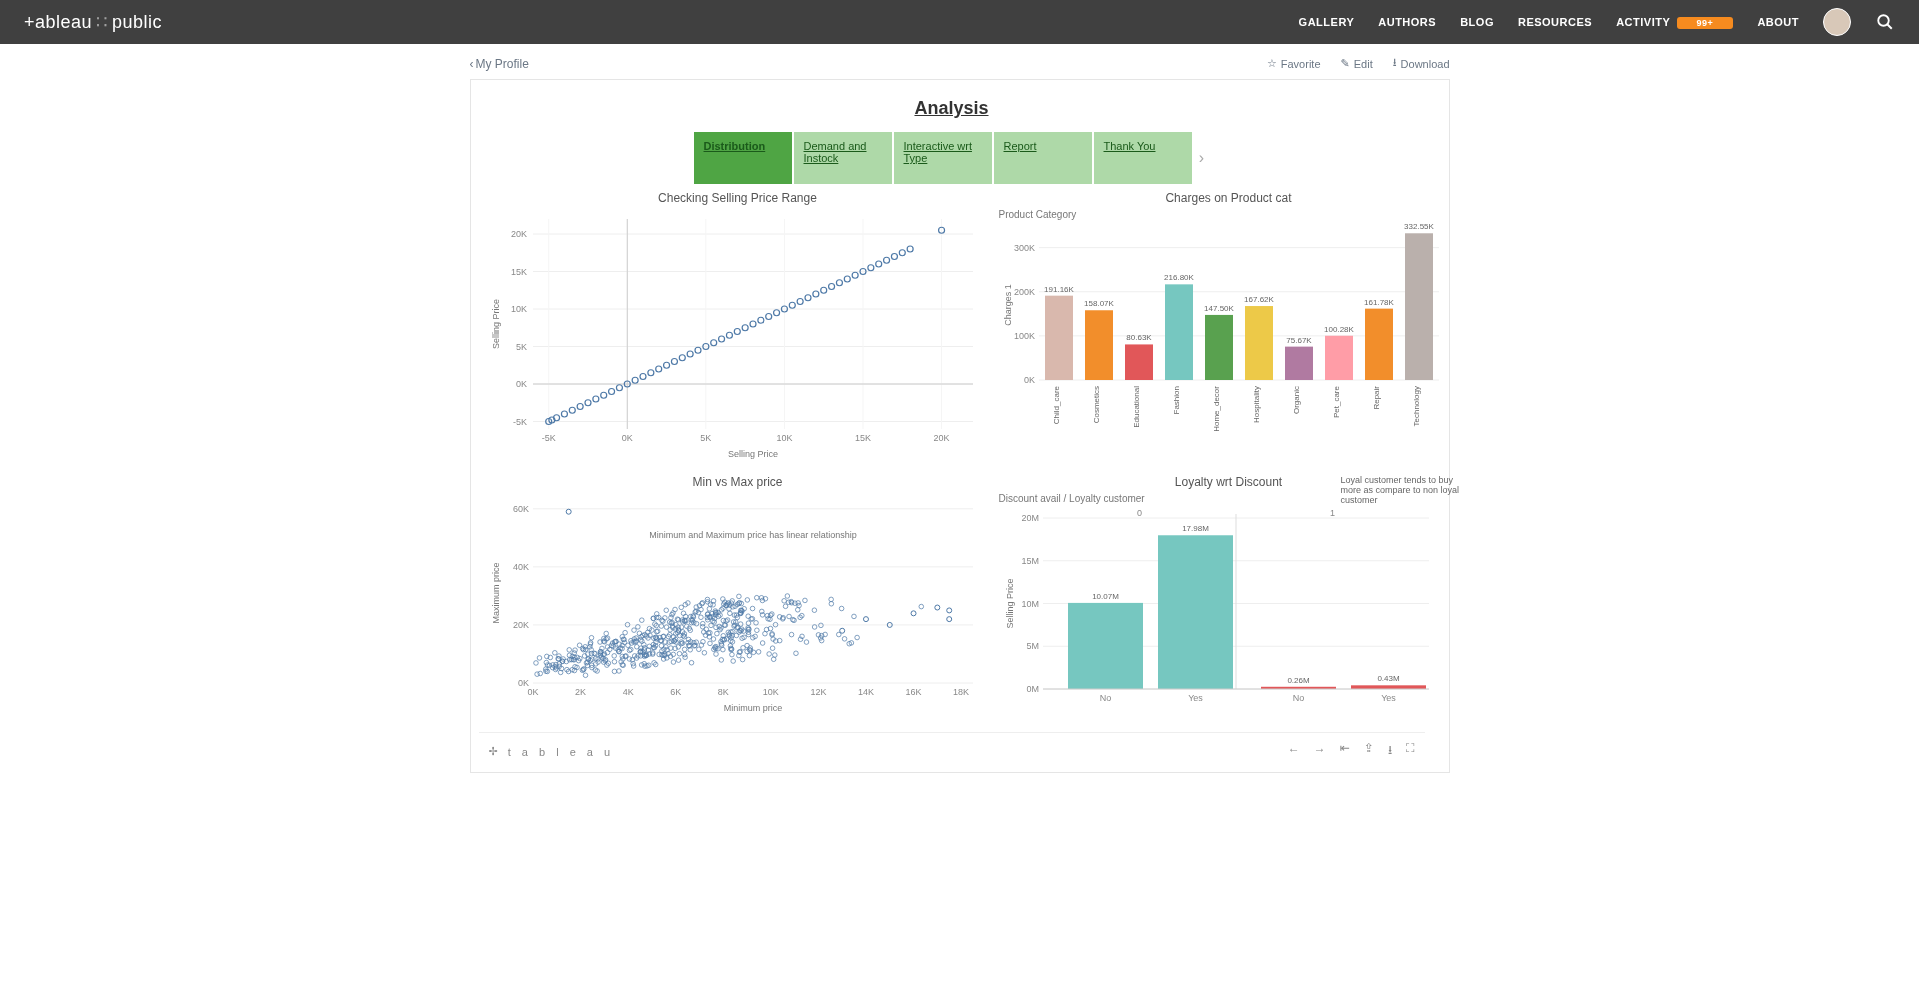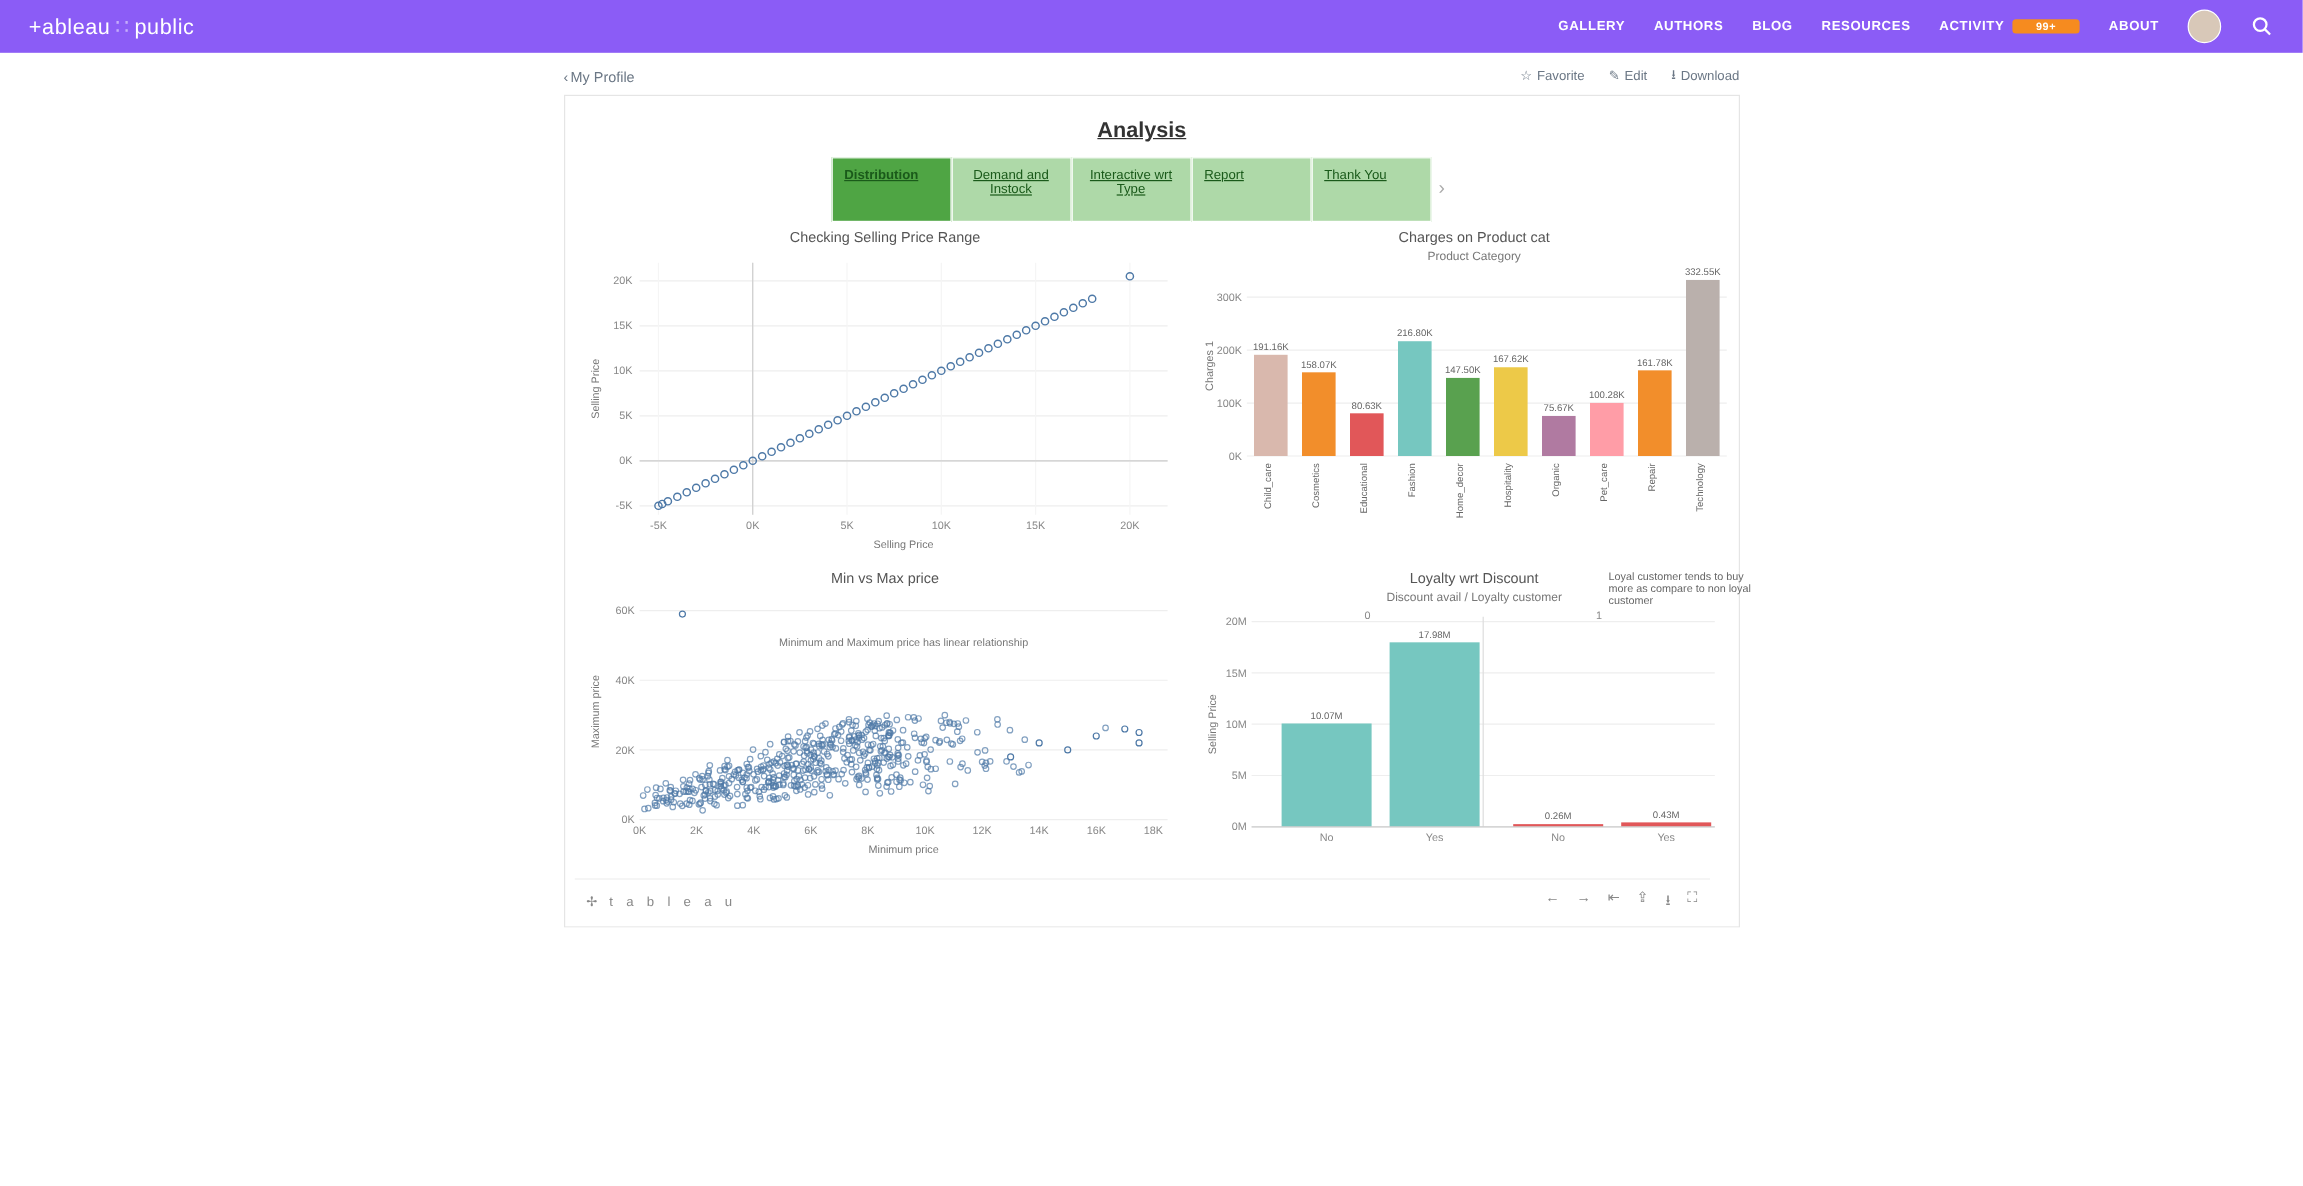--- a/index.html
+++ b/index.html
@@ -1,39 +1,39 @@
 <!DOCTYPE html>
 <html><head>
 <meta charset="utf-8">
 <style>
   * { box-sizing: border-box; margin: 0; padding: 0; }
   body { font-family: "Benton Sans", Arial, sans-serif; font-size: 12px; color: #333; background: #fff; }
-  .topbar { background: #8b5cf6; height: 44px; display: flex; align-items: center; padding: 0 24px; color: #fff; }
+  .topbar { background: #404040; height: 44px; display: flex; align-items: center; padding: 0 24px; color: #fff; }
   .topbar .logo { display: flex; align-items: center; gap: 4px; font-weight: 300; font-size: 18px; letter-spacing: 0.5px; }
   .topbar .nav { margin-left: auto; display: flex; align-items: center; gap: 24px; font-size: 11px; font-weight: 600; letter-spacing: 0.5px; }
   .topbar .nav a { color: #fff; text-decoration: none; cursor: pointer; }
   .topbar .badge { background: #f68b1f; border-radius: 3px; padding: 1px 20px; font-size: 9px; margin-left: 3px; }
   .topbar .avatar { width: 28px; height: 28px; border-radius: 50%; background: #d8c8b8; border: 1px solid #fff; }
   .topbar .search-icon { width: 20px; height: 20px; display: flex; align-items: center; justify-content: center; cursor: pointer; }
   .subbar { max-width: 980px; margin: 0 auto; padding: 10px 0 6px 0; display: flex; align-items: center; color: #6b7785; font-size: 12px; }
   .subbar .back { cursor: pointer; display: flex; align-items: center; gap: 2px; }
   .subbar .actions { margin-left: auto; display: flex; gap: 20px; }
   .subbar .actions .act { display: flex; align-items: center; gap: 4px; cursor: pointer; color: #6b7785; font-size: 11px; }
   .viz-frame { max-width: 980px; margin: 0 auto; border: 1px solid #e5e5e5; padding: 12px 24px 6px 8px; position: relative; }
   .viz-title { text-align: center; font-size: 18px; font-weight: 700; text-decoration: underline; margin: 6px 0 12px 0; }
   .tabs-row { display: flex; justify-content: center; align-items: center; gap: 0; margin-bottom: 6px; position: relative; }
-  .tabs-row .tab { width: 100px; height: 54px; padding: 8px 10px; font-size: 11px; color: #1a5a1a; text-decoration: underline; background: #aed9a8; border: 1px solid #fff; display: flex; align-items: flex-start; cursor: pointer; text-align: center; }
+  .tabs-row .tab { width: 100px; height: 54px; padding: 8px 10px; font-size: 11px; color: #1a5a1a; text-decoration: underline; background: #aed9a8; border: 1px solid #fff; display: flex; align-items: flex-start; cursor: pointer; }
   .tabs-row .tab.active { background: #4fa544; font-weight: 600; }
   .tabs-row .next-chev { width: 18px; text-align: center; color: #aaa; font-size: 16px; cursor: pointer; }
   .notes-row { display: flex; justify-content: space-between; padding: 0 8px 4px 8px; }
   .note { font-size: 10px; color: #666; max-width: 200px; line-height: 1.3; }
   .grid { display: grid; grid-template-columns: 510px 460px; gap: 6px; padding: 0 4px; }
   .chart-box { position: relative; }
   .chart-title { text-align: center; font-size: 12px; color: #555; margin-bottom: 4px; }
-  .chart-sub { text-align: center; font-size: 10px; color: #777; }
+  .chart-sub { text-align: left; font-size: 10px; color: #777; }
   svg { display: block; }
   .axis-label { font-size: 9px; fill: #777; }
   .tick-label { font-size: 9px; fill: #888; }
   .bar-label { font-size: 8px; fill: #666; }
   .cat-label { font-size: 8px; fill: #666; }
   .footer-bar { display: flex; align-items: center; padding: 8px 10px 4px 10px; border-top: 1px solid #eee; margin-top: 8px; }
   .footer-bar .tab-logo { color: #888; font-size: 11px; letter-spacing: 4px; display: flex; align-items: center; gap: 6px; }
   .footer-bar .ficons { margin-left: auto; display: flex; gap: 14px; color: #888; }
   .footer-bar .ficons span { cursor: pointer; }
   .side-note { font-size: 9px; color: #666; position: absolute; }

